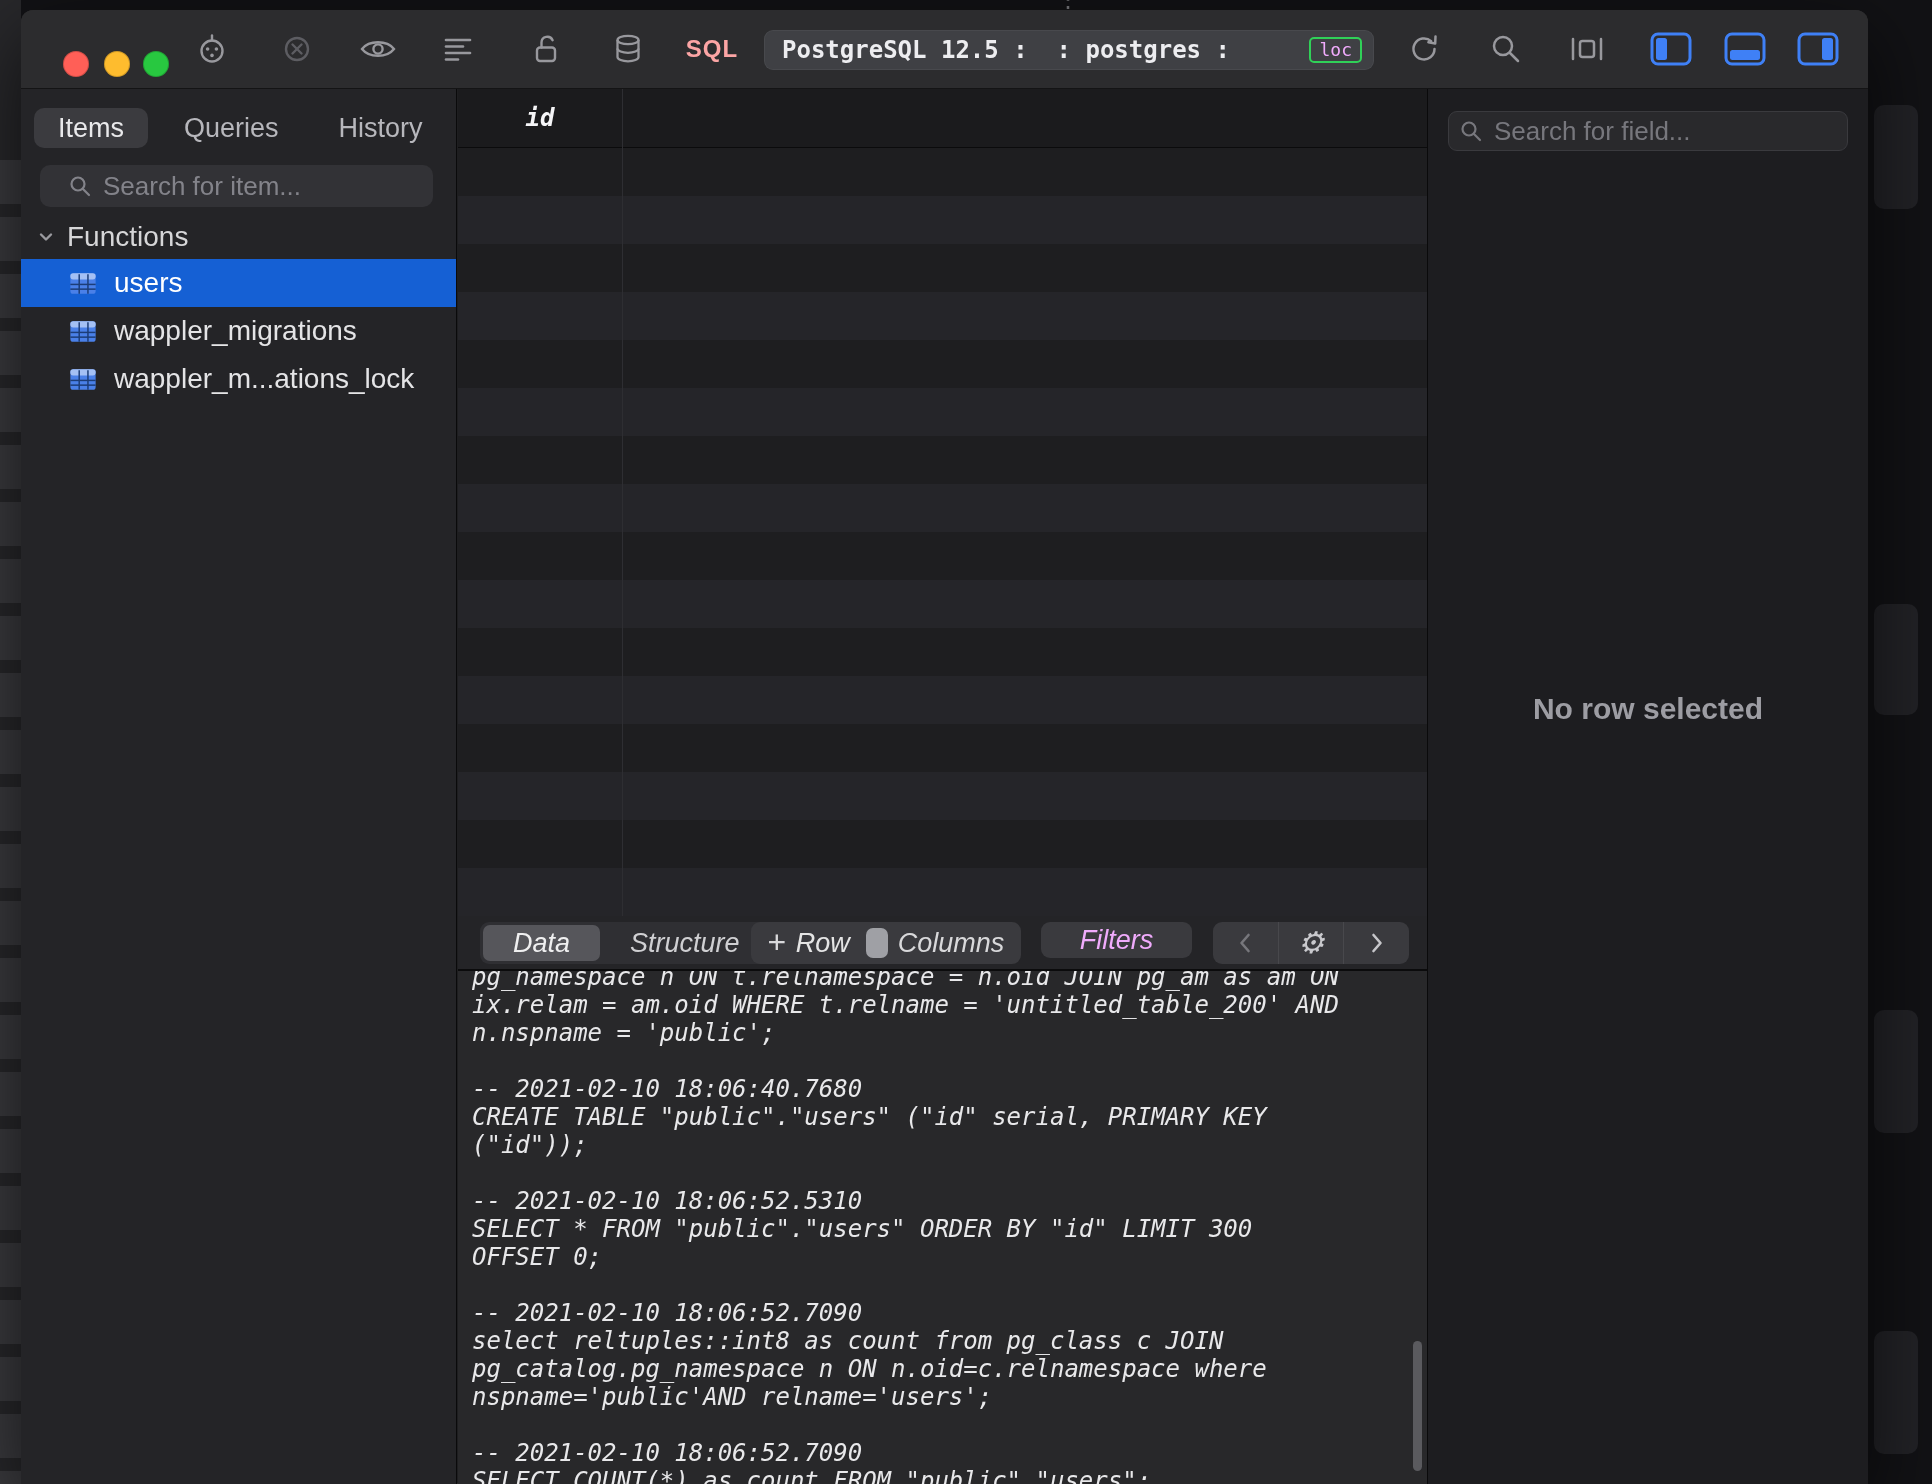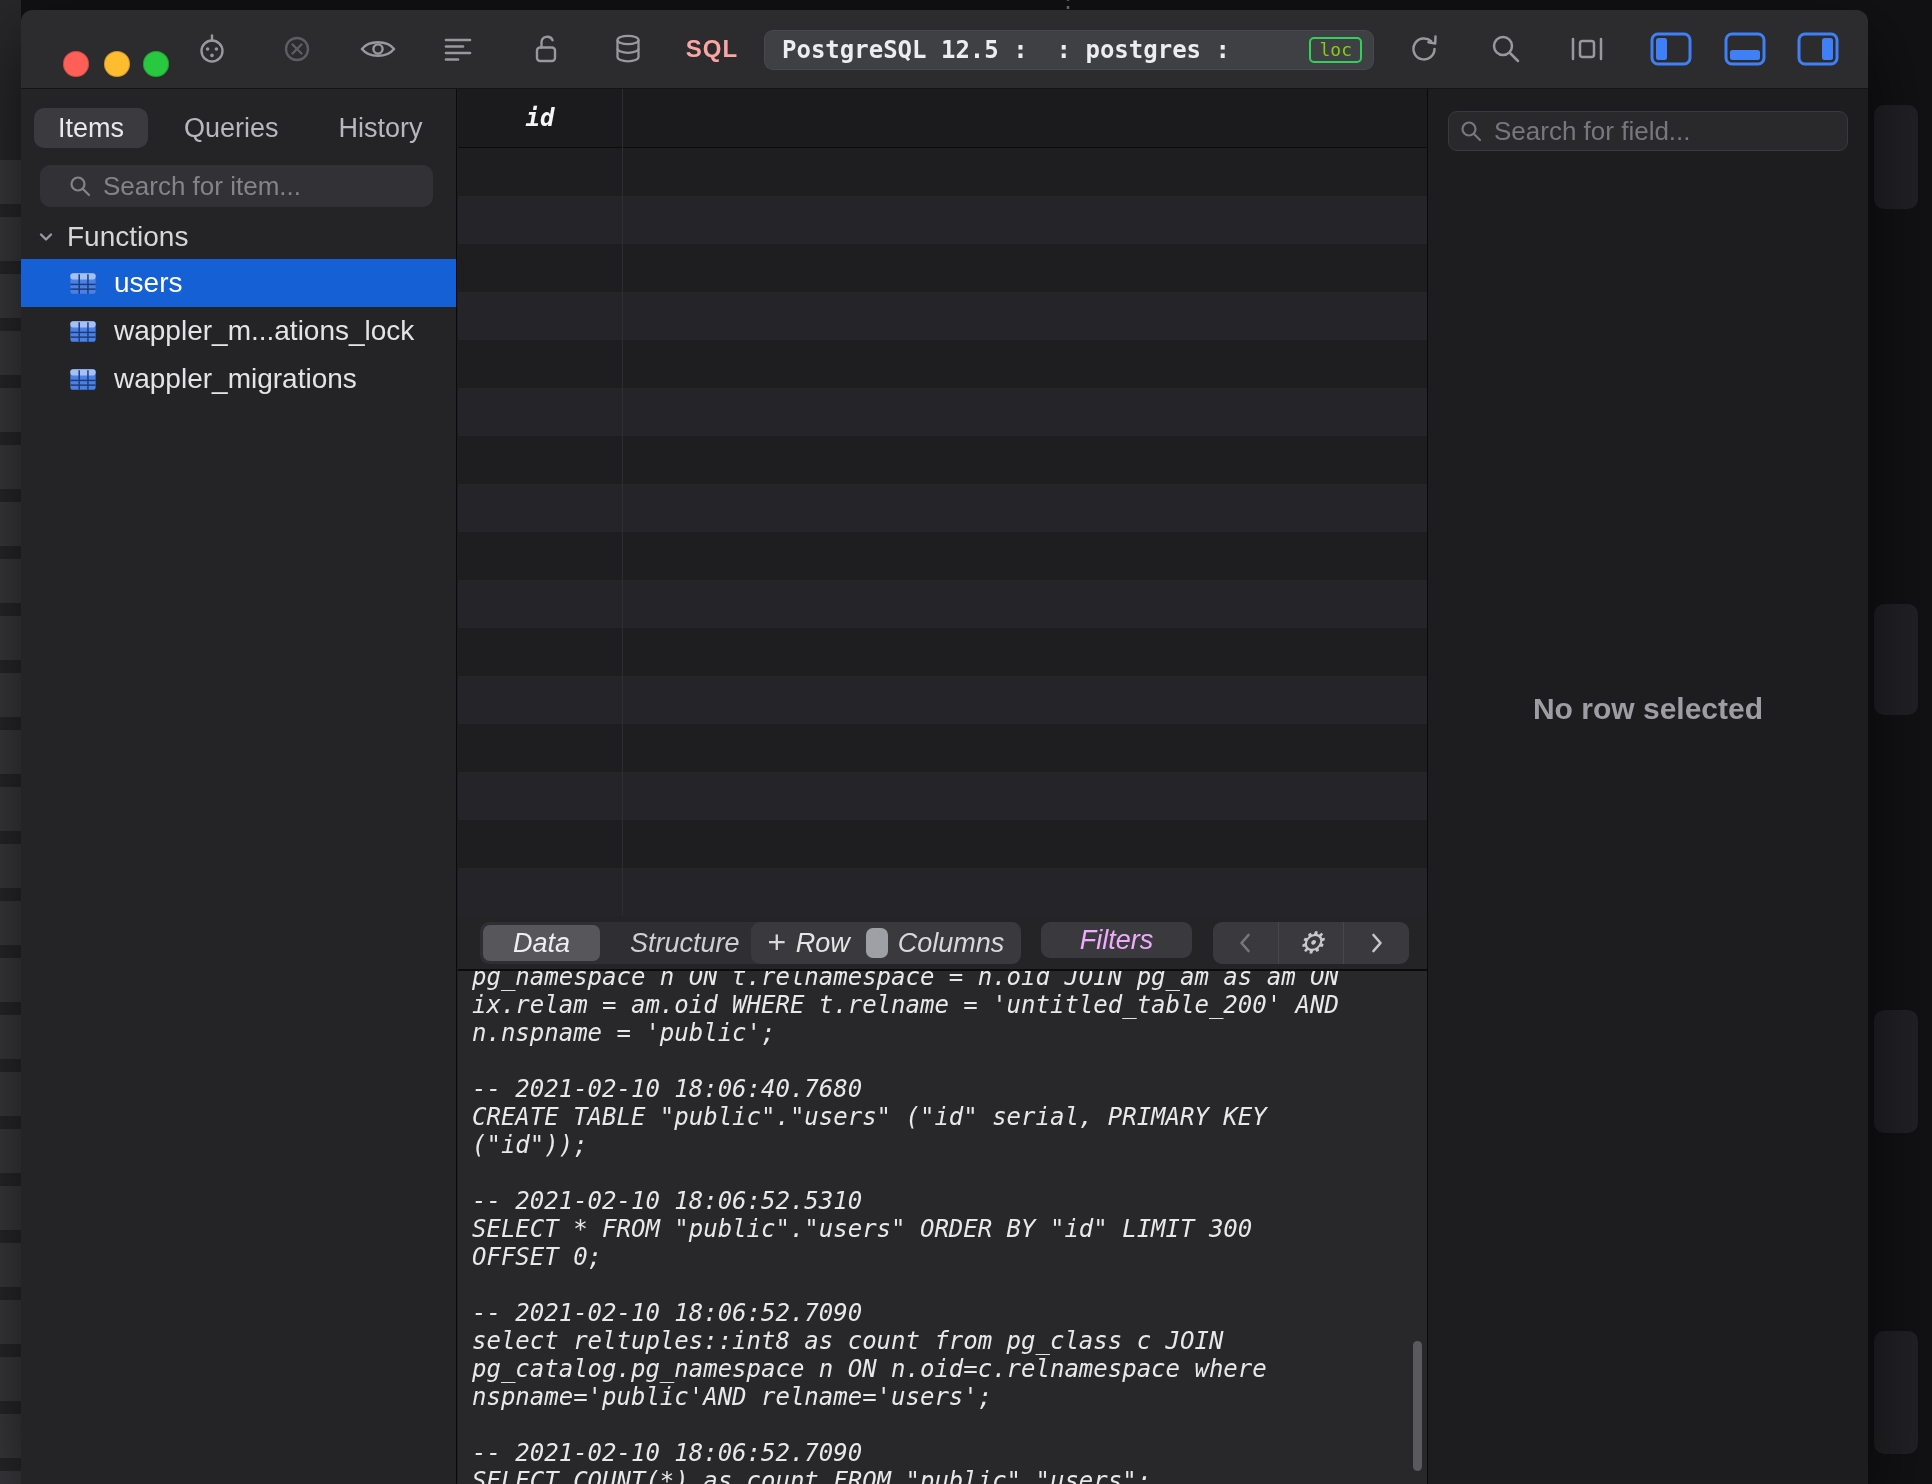--- a/index.html
+++ b/index.html
@@ -37,21 +37,21 @@
   .t-zoom  { left:122px; background:#28c840; }
 
   .tb-icon { position:absolute; top:50%; transform:translate(-50%,-50%); display:flex; align-items:center; justify-content:center; }
   .sql-label { font-size:24px; font-weight:bold; letter-spacing:1px; color:#fca5a5; }
 
   .title-capsule { position:absolute; left:743px; top:20px; width:610px; height:40px;
     background:#3f4044; border-radius:9px; box-shadow:inset 0 0 0 1px rgba(255,255,255,.05); }
   .title-text { position:absolute; left:18px; top:0; line-height:40px; white-space:pre;
     font-family:"DejaVu Sans Mono", monospace; font-size:24px; font-weight:bold; color:#ededf0; }
   .loc-badge { position:absolute; right:12px; top:50%; transform:translateY(-50%);
-    font-family:"DejaVu Sans Mono", monospace; font-size:18px; color:#84cc16;
+    font-family:"DejaVu Sans Mono", monospace; font-size:18px; color:#f0abfc;
     border:2px solid #30d158; border-radius:5px; padding:1px 8px; line-height:20px; }
 
   
   .sidebar { position:absolute; left:0; top:79px; bottom:0; width:436px; background:#242427; border-right:1px solid #0a0a0b; }
   .tabs { position:absolute; top:19px; left:13px; right:13px; height:40px; display:flex; align-items:center; }
   .tab { padding:0 24px; height:40px; display:flex; align-items:center; border-radius:10px; font-size:27px; color:#b7b7bc; }
   .tab + .tab { margin-left:12px; }
   .tab.active { background:#3b3b3f; color:#e9e9eb; }
 
   .sidebar-search { position:absolute; top:76px; left:19px; right:23px; height:42px;
@@ -286,34 +286,34 @@
             <span class="table-icon">
               <svg width="28" height="23" viewBox="0 0 24 20">
                 <rect x="1" y="1" width="22" height="18" rx="2.5" fill="#4a80e8"></rect>
                 <rect x="1" y="1" width="22" height="5.5" rx="2.5" fill="#a4c0f4"></rect>
                 <line x1="8.7" y1="2" x2="8.7" y2="19" stroke="#1c3d78" stroke-width="1.3"></line>
                 <line x1="16.3" y1="2" x2="16.3" y2="19" stroke="#1c3d78" stroke-width="1.3"></line>
                 <line x1="1" y1="10.8" x2="23" y2="10.8" stroke="#1c3d78" stroke-width="1.3"></line>
                 <line x1="1" y1="14.9" x2="23" y2="14.9" stroke="#1c3d78" stroke-width="1.3"></line>
               </svg>
             </span>
-            <span>wappler_m...ations_lock</span>
+            <span>wappler_migrations</span>
           </div>
           <div class="table-row">
             <span class="table-icon">
               <svg width="28" height="23" viewBox="0 0 24 20">
                 <rect x="1" y="1" width="22" height="18" rx="2.5" fill="#4a80e8"></rect>
                 <rect x="1" y="1" width="22" height="5.5" rx="2.5" fill="#a4c0f4"></rect>
                 <line x1="8.7" y1="2" x2="8.7" y2="19" stroke="#1c3d78" stroke-width="1.3"></line>
                 <line x1="16.3" y1="2" x2="16.3" y2="19" stroke="#1c3d78" stroke-width="1.3"></line>
                 <line x1="1" y1="10.8" x2="23" y2="10.8" stroke="#1c3d78" stroke-width="1.3"></line>
                 <line x1="1" y1="14.9" x2="23" y2="14.9" stroke="#1c3d78" stroke-width="1.3"></line>
               </svg>
             </span>
-            <span>wappler_migrations</span>
+            <span>wappler_m...ations_lock</span>
           </div>
         </div>
     </div>
   </aside>
 
   <div class="main">
 
     <div class="grid-header">
 
     <div class="col-header">id</div>

